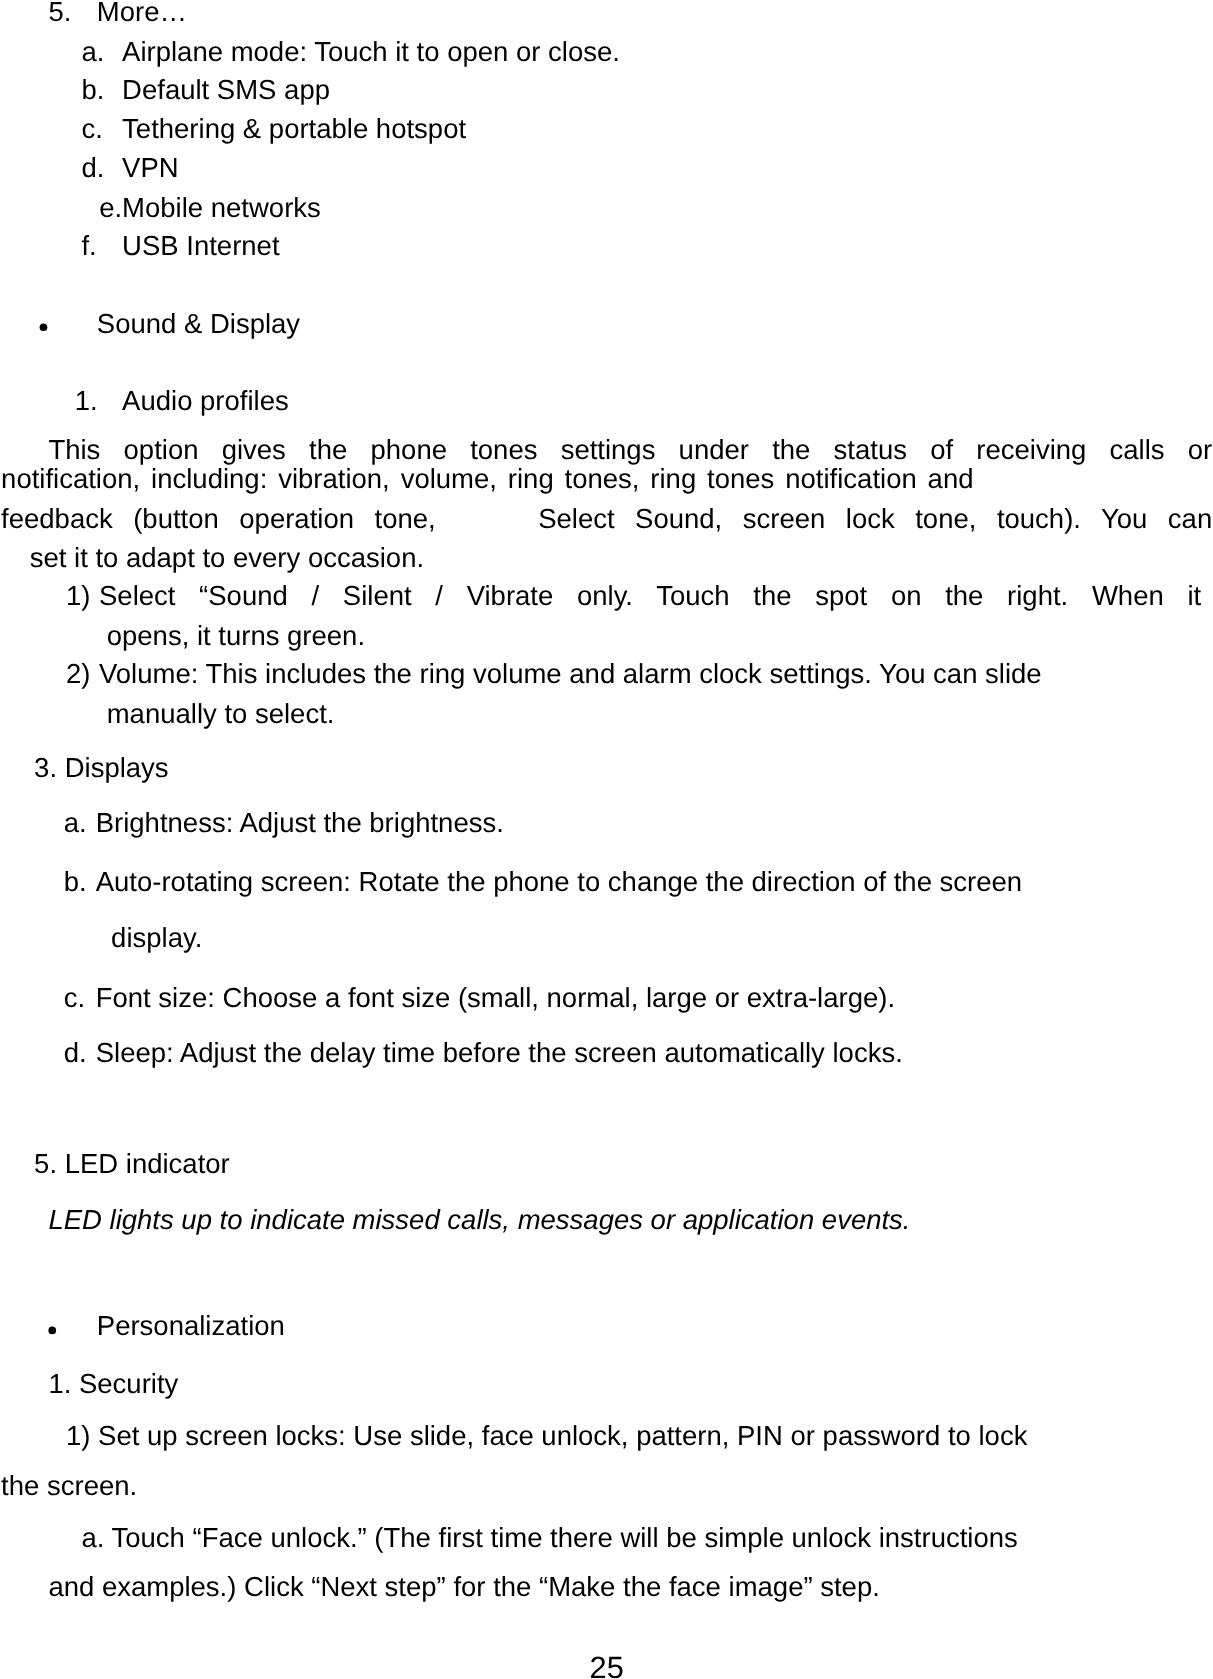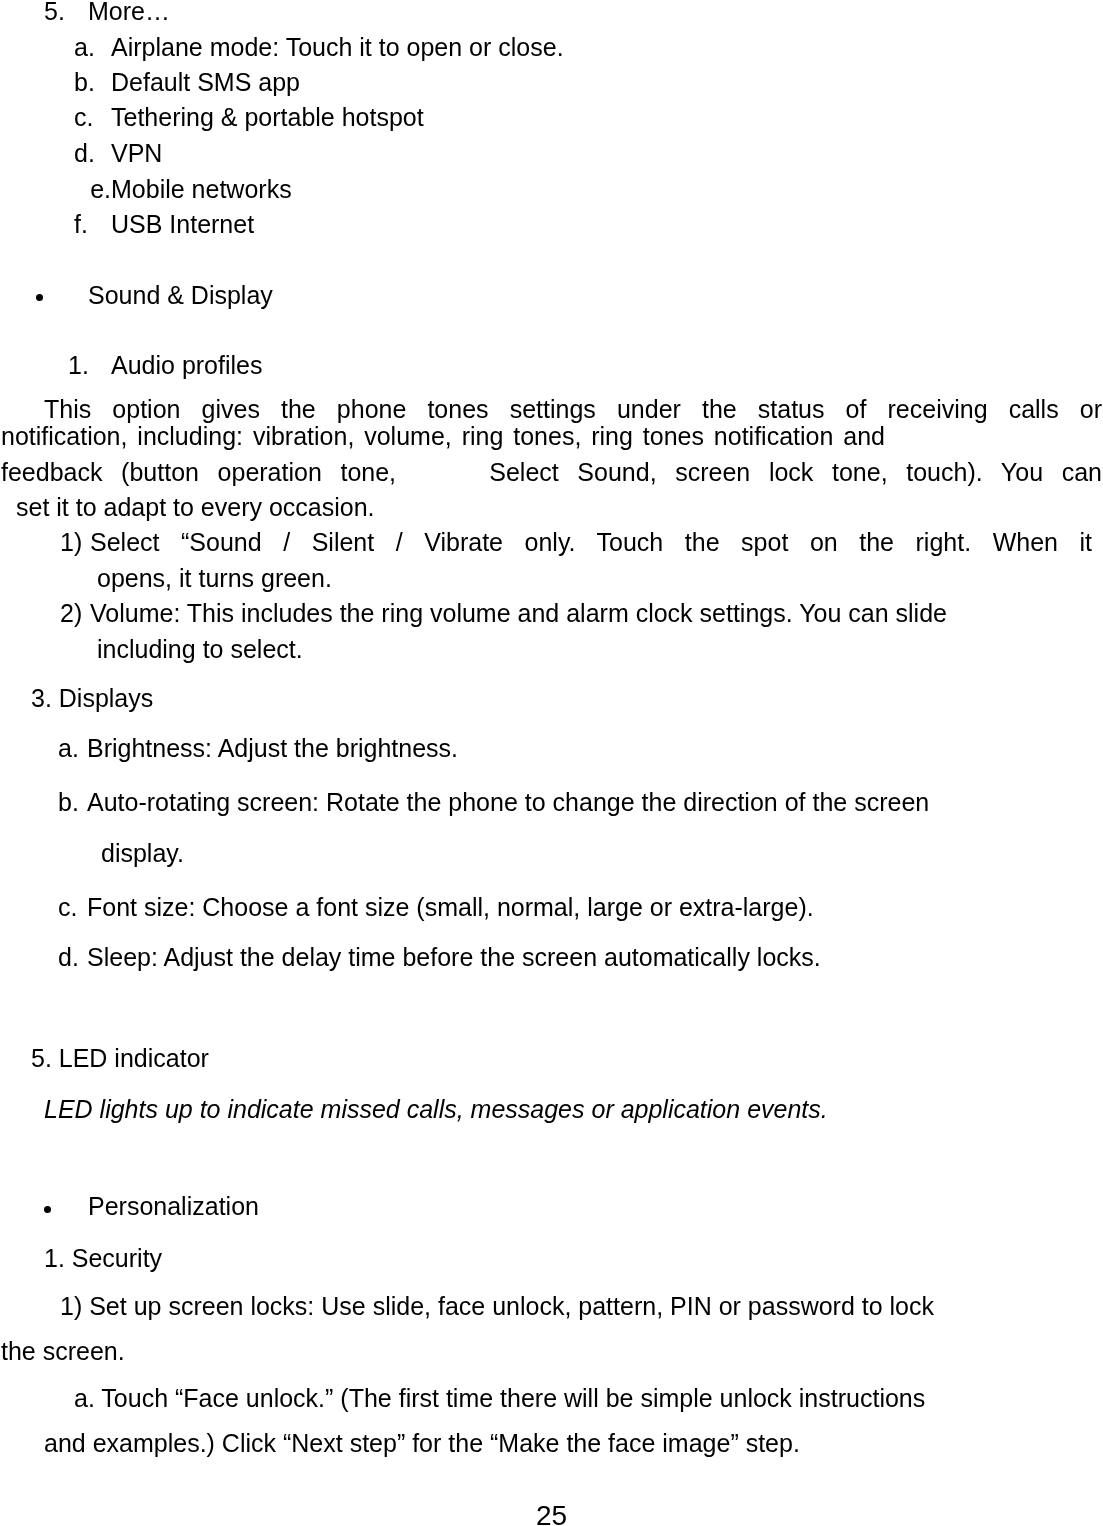--- a/index.html
+++ b/index.html
@@ -44,30 +44,30 @@
 <span class="bullet" style="left:36px; top:294px;"></span>
 <div class="ln" style="left:88px; top:280px;">Sound &amp; Display</div>
 
 <div class="ln" style="left:44px; top:350px;margin-left:24px;">
   <span class="lbl" style="width:43px;">1.</span><span>Audio profiles</span>
 </div>
 
 <div class="ln just" style="left:44px; width:1058px; top:394px;">This option gives the phone tones settings under the status of receiving calls or</div>
 <div class="ln just" style="left:1px; width:884px; top:421px;">notification, including: vibration, volume, ring tones, ring tones notification and</div>
 <div class="ln just" style="left:1px; width:1101px; top:457px; white-space:pre;">feedback (button operation tone,     Select Sound, screen lock tone, touch). You can</div>
-<div class="ln" style="left:16px; top:492px;">set it to adapt to every occasion.</div>
+<div class="ln" style="left:1px; top:492px;padding-left:26px;">set it to adapt to every occasion.</div>
 
 <div class="ln" style="left:60px; top:527px; width:1032px;">
   <span class="lbl" style="width:30px; vertical-align:top;">1)</span><span class="lbl just" style="width:1002px;">Select “Sound / Silent / Vibrate only. Touch the spot on the right. When it</span>
 </div>
 <div class="ln" style="left:97px; top:563px;">opens, it turns green.</div>
 <div class="ln" style="left:60px; top:598px;">
   <span class="lbl" style="width:30px;">2)</span><span>Volume: This includes the ring volume and alarm clock settings. You can slide</span>
 </div>
-<div class="ln" style="left:97px; top:634px;">including to select.</div>
+<div class="ln" style="left:97px; top:634px;">manually to select.</div>
 
 <div class="ln" style="left:31px; top:683px;">3. Displays</div>
 <div class="ln" style="left:58px; top:733px;">
   <span class="lbl" style="width:29px;">a.</span><span>Brightness: Adjust the brightness.</span>
 </div>
 <div class="ln" style="left:58px; top:787px;">
   <span class="lbl" style="width:29px;">b.</span><span>Auto-rotating screen: Rotate the phone to change the direction of the screen</span>
 </div>
 <div class="ln" style="left:101px; top:838px;">display.</div>
 <div class="ln" style="left:58px; top:892px;">

